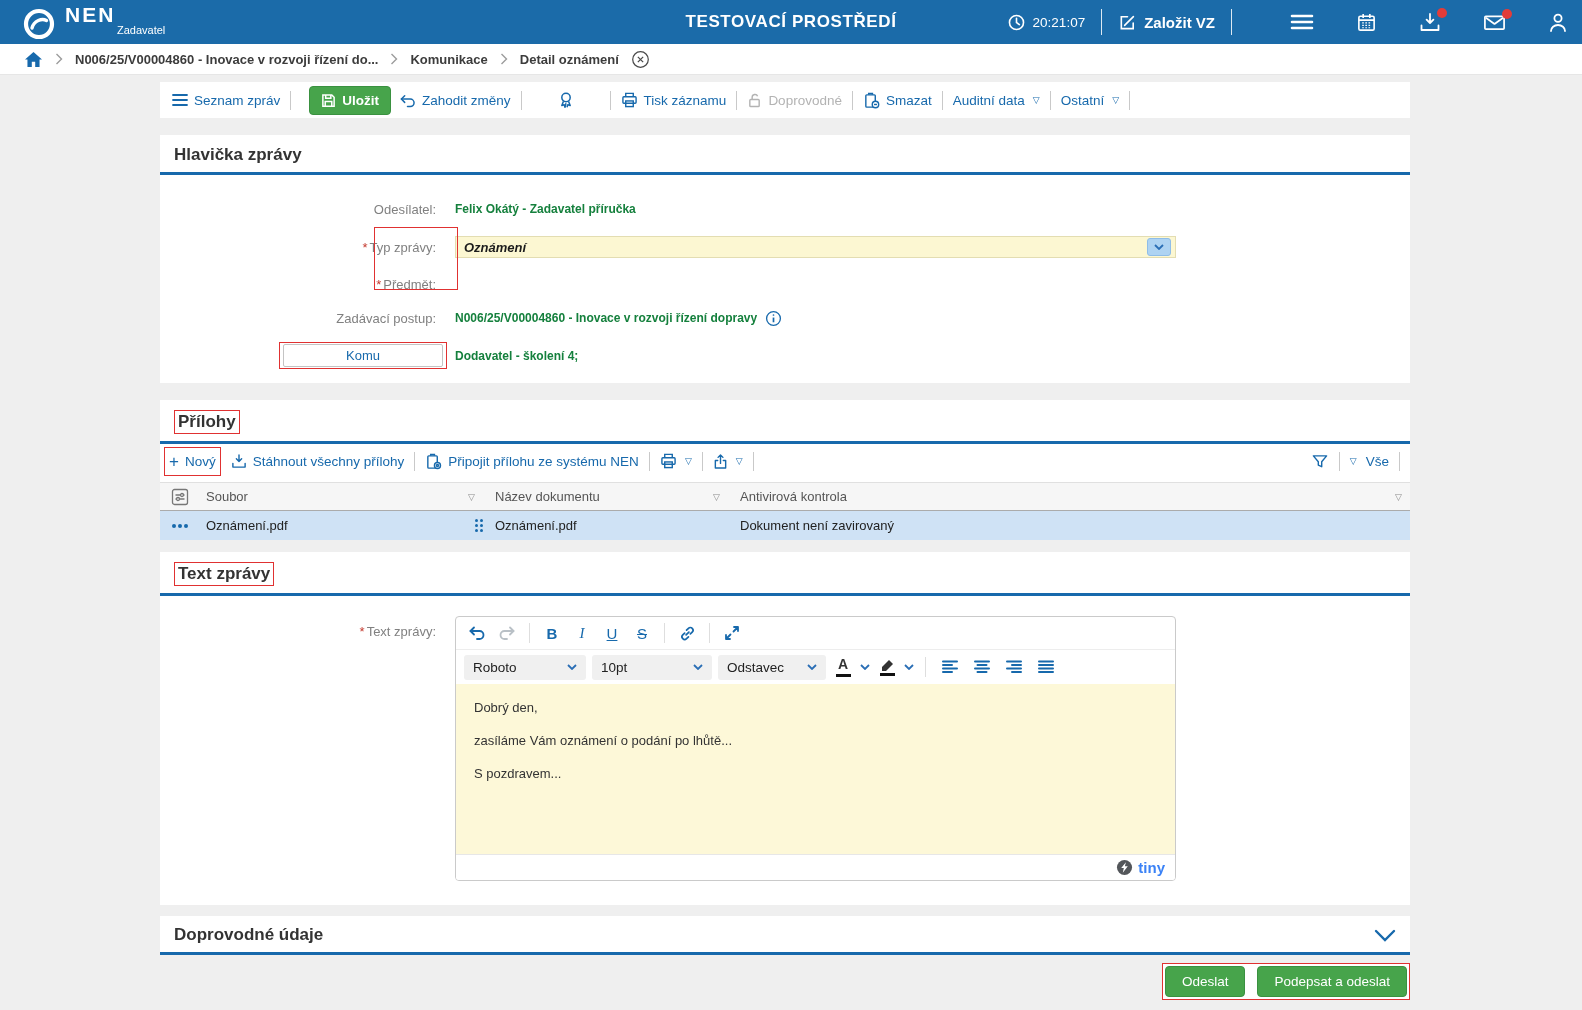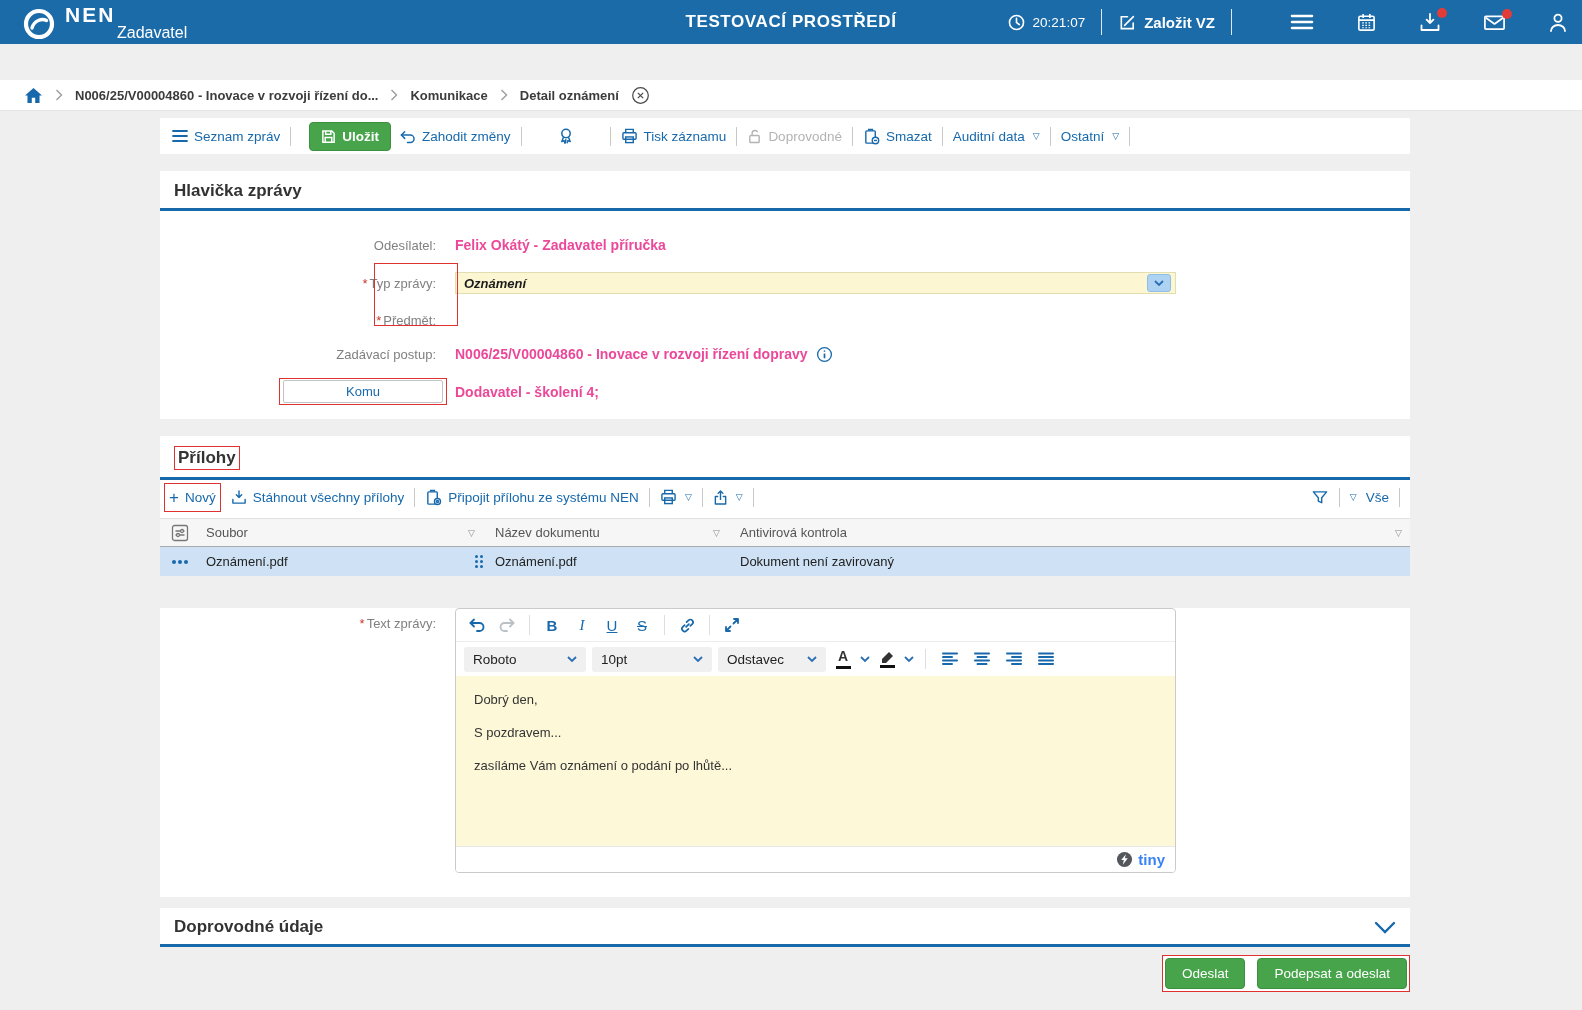--- a/index.html
+++ b/index.html
@@ -6,33 +6,33 @@
   html,body { width:1582px; height:1010px; }
   body { font-family:"Liberation Sans", sans-serif; background:#efefef; color:#222; font-size:13px; overflow:hidden; }
   svg { display:block; }
 
   
   .topbar { height:44px; background:#1b6ba9; display:flex; align-items:center; color:#fff; position:relative; padding:0 14px 0 22px; }
   .logo-wrap { display:flex; align-items:flex-start; gap:9px; }
   .logo-ring { margin-top:3px; }
   .logo-text-block { line-height:1; }
   .logo-main { font-size:21px; font-weight:bold; letter-spacing:2px; }
-  .logo-sub { font-size:16px; margin-left:52px; margin-top:0px; display:block; }
+  .logo-sub { font-size:11px; margin-left:52px; margin-top:0px; display:block; }
   .env-title { position:absolute; left:0; right:0; text-align:center; font-size:17px; font-weight:bold; letter-spacing:0.6px; pointer-events:none; }
   .topbar-right { margin-left:auto; display:flex; align-items:center; gap:0; z-index:2; }
   .tb-item { display:flex; align-items:center; gap:7px; cursor:pointer; }
   .tb-time { font-size:13.5px; }
   .tb-vz { font-size:15px; font-weight:bold; }
   .tb-divider { width:1px; height:26px; background:rgba(255,255,255,0.85); margin:0 16px; }
   .tb-icon { position:relative; margin-left:42px; }
   .tb-icon:first-child { margin-left:0; }
   .badge-dot { position:absolute; top:-4px; right:-6px; width:10px; height:10px; border-radius:50%; background:#e23c39; }
 
   
-  .breadcrumb { height:31px; background:#fff; display:flex; align-items:center; padding-left:24px; gap:12px; border-bottom:1px solid #e6e6e6;margin-top:36px; }
+  .breadcrumb { height:31px; background:#fff; display:flex; align-items:center; padding-left:24px; gap:12px; border-bottom:1px solid #e6e6e6; }
   .bc-item { font-size:13px; color:#3c3c3c; font-weight:600; cursor:pointer; }
   .bc-item.last { font-weight:700; }
   .bc-sep { color:#9c9c9c; }
 
   
   .content { margin-left:160px; width:1250px; }
   .gap7 { height:7px; } .gap17 { height:17px; } .gap12 { height:12px; } .gap11 { height:11px; }
 
   
   .cmdbar { background:#fff; height:36px; display:flex; align-items:center; padding:0 10px 0 12px; }
@@ -46,21 +46,21 @@
   .section { background:#fff; position:relative; }
   .sec-head { display:flex; align-items:center; justify-content:space-between; padding:10px 14px 7px 14px; border-bottom:3px solid #1769ac; }
   .sec-title { font-size:17px; font-weight:bold; color:#333; }
   .ann { border:1.5px solid #e03131; }
   .ann-inline { display:inline-block; padding:1px 3px; }
 
   
   .frow { display:flex; align-items:center; }
   .flabel { width:295px; text-align:right; padding-right:19px; color:#808080; font-size:13px; flex:none; }
   .req { color:#c43a2f; margin-right:2px; }
-  .fvalue { font-weight:bold; color:#ec4899; font-size:14px; display:flex; align-items:center; gap:8px; }
+  .fvalue { font-weight:bold; color:#15803d; font-size:12px; display:flex; align-items:center; gap:8px; }
   .yfield { width:721px; height:22px; background:#fcf7d2; border:1px solid #e3ddb2; display:flex; align-items:center; padding:0 4px 0 8px; font-weight:bold; font-size:13px; color:#1c1c1c;font-style:italic; }
   .yfield input { flex:1; background:transparent; border:none; outline:none; font:inherit; color:inherit; }
   .dd-btn { width:24px; height:18px; background:#aed3f2; border:1px solid #8fbde8; border-radius:3px; display:flex; align-items:center; justify-content:center; margin-left:auto; cursor:pointer; flex:none; }
   .komu-btn { width:160px; height:23px; background:#fff; border:1px solid #c4c4c4; border-radius:2px; color:#1769ac; font-size:13px; display:flex; align-items:center; justify-content:center; cursor:pointer; }
   .ann-box { position:absolute; pointer-events:none; }
 
   
   .att-toolbar { display:flex; align-items:center; height:34px; padding:0 10px 0 4px; }
   .att-right { margin-left:auto; display:flex; align-items:center; }
   .tbl { width:100%; border-top:4px solid #fff; }
@@ -467,20 +467,25 @@
         <span class="c-anti">
             <span class="cell-text">Dokument není zavirovaný</span>
           </span>
       </div>
     </div>
   </div>
 
   <div class="gap12"></div>
 
   <div class="section">
+    <div class="sec-head">
+      <span class="ann ann-inline">
+        <span class="sec-title">Text zprávy</span>
+      </span>
+    </div>
 
     <div class="editor-row">
       <span class="flabel"><span class="req">*</span><span>Text zprávy:</span></span>
 
       <div class="editor">
         <div class="ed-bar1">
           <span class="ed-btn">
             <svg width="18" height="16" viewBox="0 0 18 16" fill="none" stroke="#1769ac" stroke-width="1.8" stroke-linecap="round" stroke-linejoin="round">
               <path d="M6 2.5 L2.5 6 L6 9.5"></path>
                 <path d="M2.5 6 H11.5 a4 4 0 0 1 0 8 H9"></path>
@@ -573,22 +578,22 @@
           </span>
           <span class="ed-btn">
             <svg width="16" height="14" viewBox="0 0 16 14" stroke="#1769ac" stroke-width="2" stroke-linecap="round">
                 <path d="M1 1.5 H15 M1 5 H15 M1 8.5 H15 M1 12 H15"></path>
               </svg>
           </span>
         </div>
 
         <div class="ed-content">
           <p>Dobrý den,</p>
+          <p>zasíláme Vám oznámení o podání po lhůtě...</p>
           <p>S pozdravem...</p>
-          <p>zasíláme Vám oznámení o podání po lhůtě...</p>
         </div>
 
         <div class="ed-status">
           <span>
             <svg width="17" height="17" viewBox="0 0 18 18">
                 <circle cx="9" cy="9" r="8" fill="#53565a"></circle>
                 <path d="M10.5 3.5 L5.5 9.5 H8.3 L7.2 14.5 L12.5 7.8 H9.4 Z" fill="#fff"></path>
               </svg>
           </span>
           <span class="tiny-name">tiny</span>

